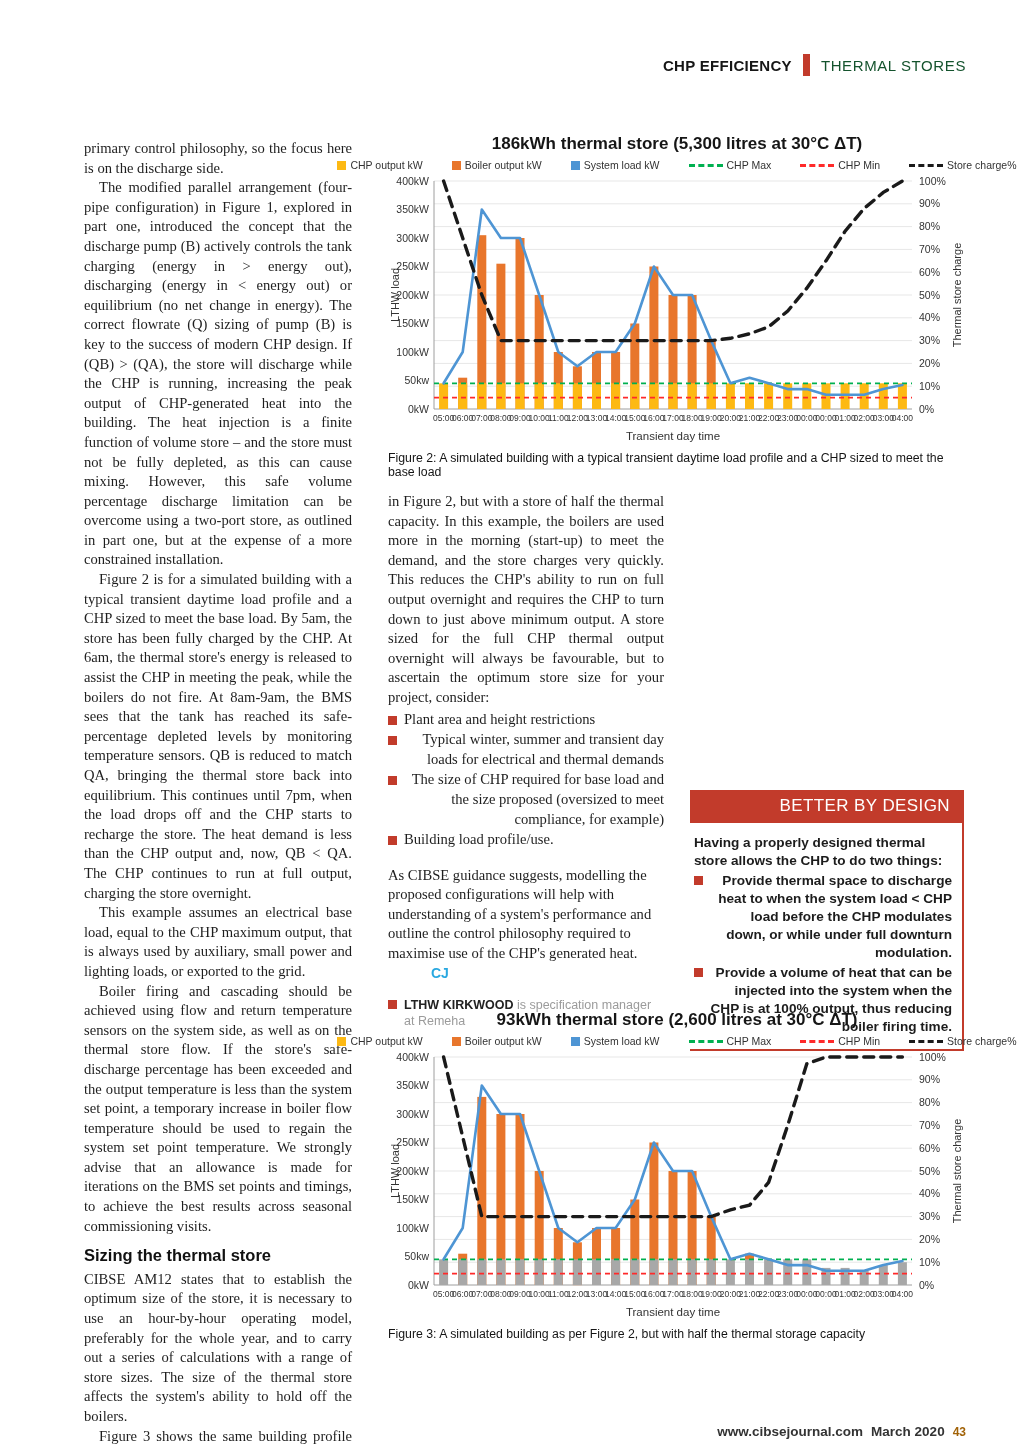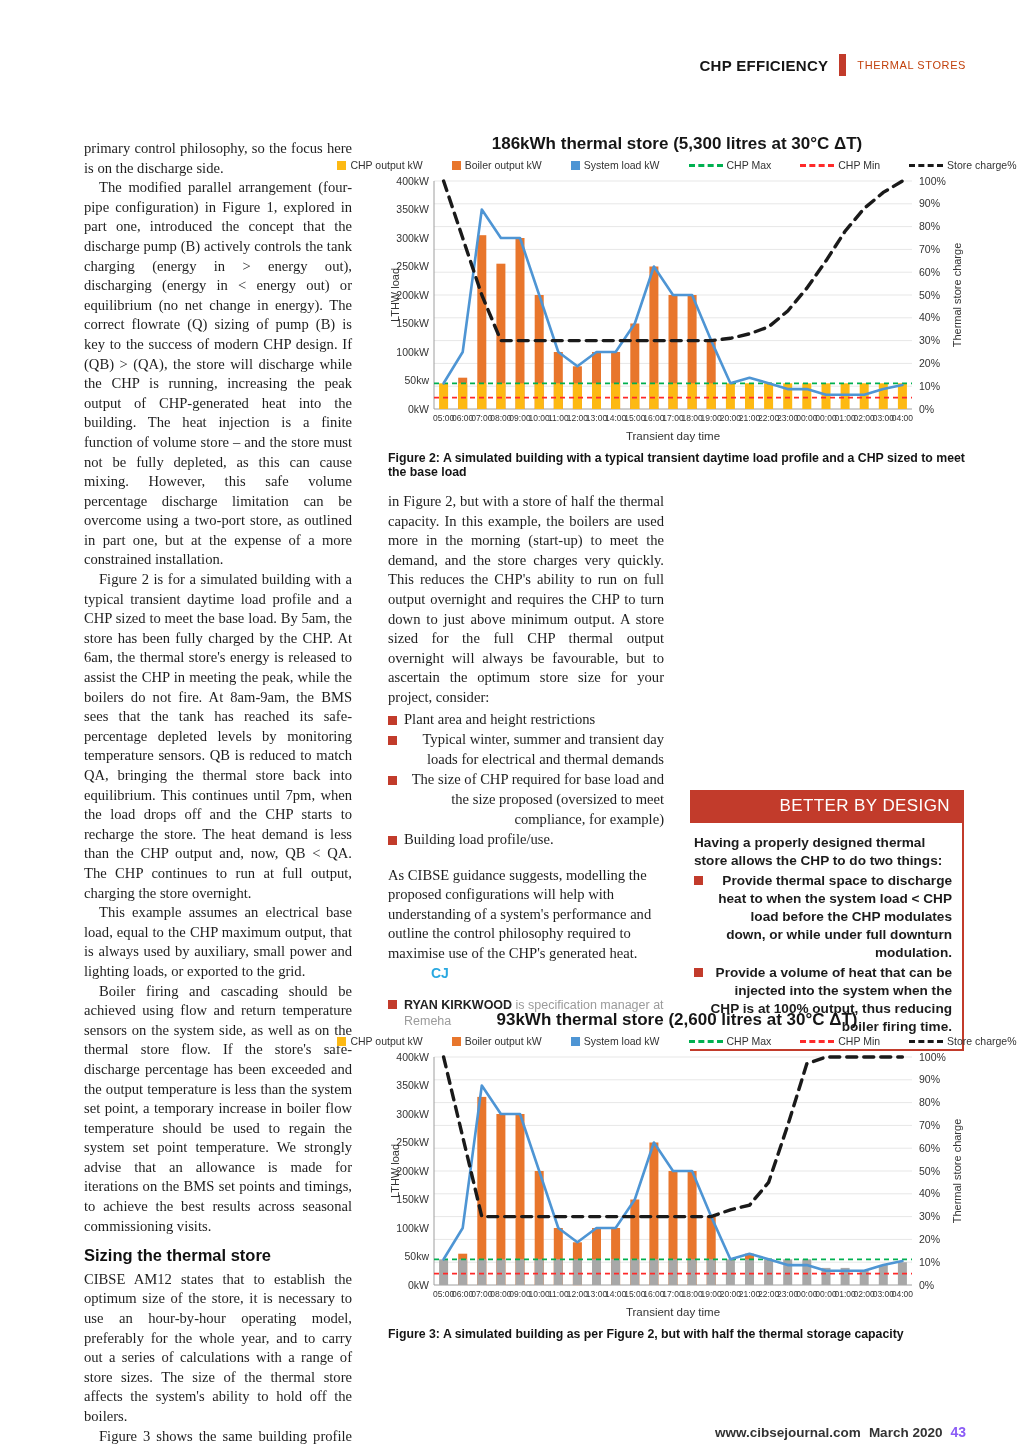--- a/index.html
+++ b/index.html
@@ -2,21 +2,21 @@
 <html><head>
 <meta charset="utf-8">
 <style>
   html,body{margin:0;padding:0;background:#e9e9e9;}
   .page{position:relative;width:1024px;height:1448px;background:#ffffff;margin:0 auto;overflow:hidden;
         font-family:"Liberation Serif", serif;color:#1e1e1e;}
   
   .hdr{position:absolute;top:54px;right:58px;display:flex;align-items:center;font-family:"Liberation Sans",sans-serif;}
   .hdr .sect{font-weight:bold;font-size:15px;letter-spacing:.3px;color:#161616;}
   .hdr .bar{width:7px;height:22px;background:#c23b2b;margin:0 11px;}
-  .hdr .topic{font-size:11px;letter-spacing:.6px;color:#c2410c;}
+  .hdr .topic{font-size:15px;letter-spacing:.6px;color:#14532d;}
   
   .col1{position:absolute;left:84px;top:139px;width:268px;font-size:14.6px;line-height:19.6px;text-align:justify;}
   .col1 p,.col2 p{margin:0;}
   .indent{text-indent:15px;}
   .sec-head{font-family:"Liberation Sans",sans-serif;font-weight:bold;font-size:16.5px;color:#111;
             margin:10px 0 4px 0;text-align:left;}
   .col2{position:absolute;left:388px;top:492px;width:276px;font-size:14.6px;line-height:19.6px;text-align:justify;}
   .blist{margin:2px 0 0 0;}
   .bullet{display:flex;text-align:right;margin:0 0 1px 0;}
   .bsq{flex:0 0 9px;height:9px;background:#c23b2b;margin:6px 7px 0 0;}
@@ -34,26 +34,26 @@
   .bbd-body .bullet{margin-top:2px;}
   .bbd-body .bsq{margin-top:4px;}
   
   .chart{position:absolute;left:388px;width:578px;font-family:"Liberation Sans",sans-serif;}
   .c1{top:134px;} .c2{top:1010px;}
   .chart-title{text-align:center;font-weight:bold;font-size:17px;color:#161616;margin-bottom:5px;}
   .legend{display:flex;justify-content:center;align-items:center;gap:29px;font-size:10.5px;color:#333;margin-bottom:2px;}
   .legend-item{display:flex;align-items:center;gap:4px;white-space:nowrap;}
   .sw-square{width:9px;height:9px;display:inline-block;}
   .sw-dash{width:34px;height:0;display:inline-block;border-top:3px dashed #000;}
-  .caption{font-weight:bold;font-size:12.3px;color:#151515;margin-top:2px;}
+  .caption{font-weight:normal;font-size:12.3px;color:#151515;margin-top:2px;}
   
   .ftr{position:absolute;top:1424px;right:58px;font-family:"Liberation Sans",sans-serif;font-size:13.5px;color:#222;
        display:flex;align-items:baseline;gap:8px;}
   .ftr .site,.ftr .issue{font-weight:bold;color:#333;}
-  .ftr .pg{font-weight:bold;font-size:14px;color:#8b5cf6;}
+  .ftr .pg{font-weight:bold;font-size:12px;color:#a16207;}
 </style>
 </head>
 <body>
 
 <div class="page">
 
   <div class="hdr">
     <span class="sect">CHP EFFICIENCY</span>
     <span class="bar"></span>
     <span class="topic">THERMAL STORES</span>
@@ -226,21 +226,21 @@
           <span>Building load profile/use.</span>
         </div>
     </div>
     <p class="after-list">
       <span>As CIBSE guidance suggests, modelling the proposed configurations will help with understanding of a system's performance and outline the control philosophy required to maximise use of the CHP's generated heat.</span>
       <span class="cj">CJ</span>
     </p>
     <div class="byline">
       <span class="bsq"></span>
       <div>
-        <span class="nm">RYAN KIRKWOOD</span>
+        <span class="nm">LTHW KIRKWOOD</span>
         <span class="role">is specification manager at Remeha</span>
       </div>
     </div>
   </div>
 
   <div class="bbd">
     <div class="bbd-title">BETTER BY DESIGN</div>
     <div class="bbd-body">
       <div>Having a properly designed thermal store allows the CHP to do two things:</div>
       <div class="bullet">

